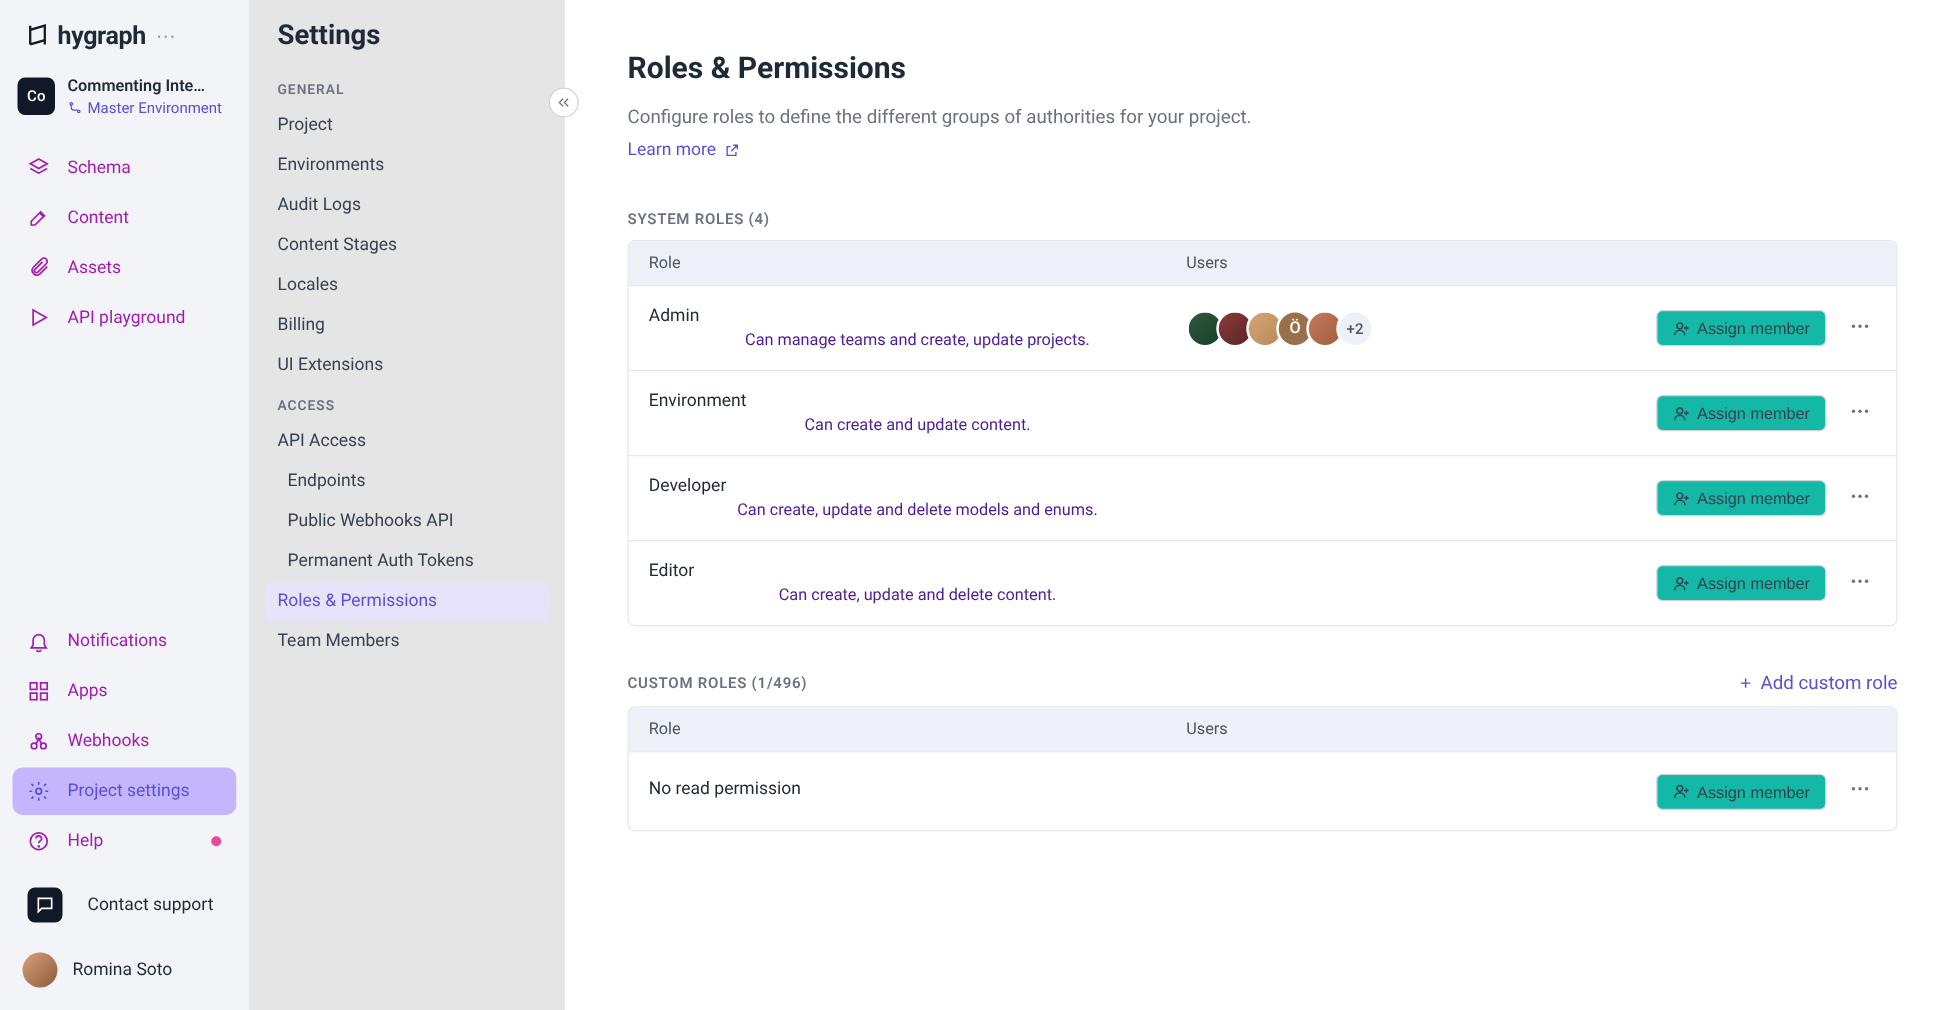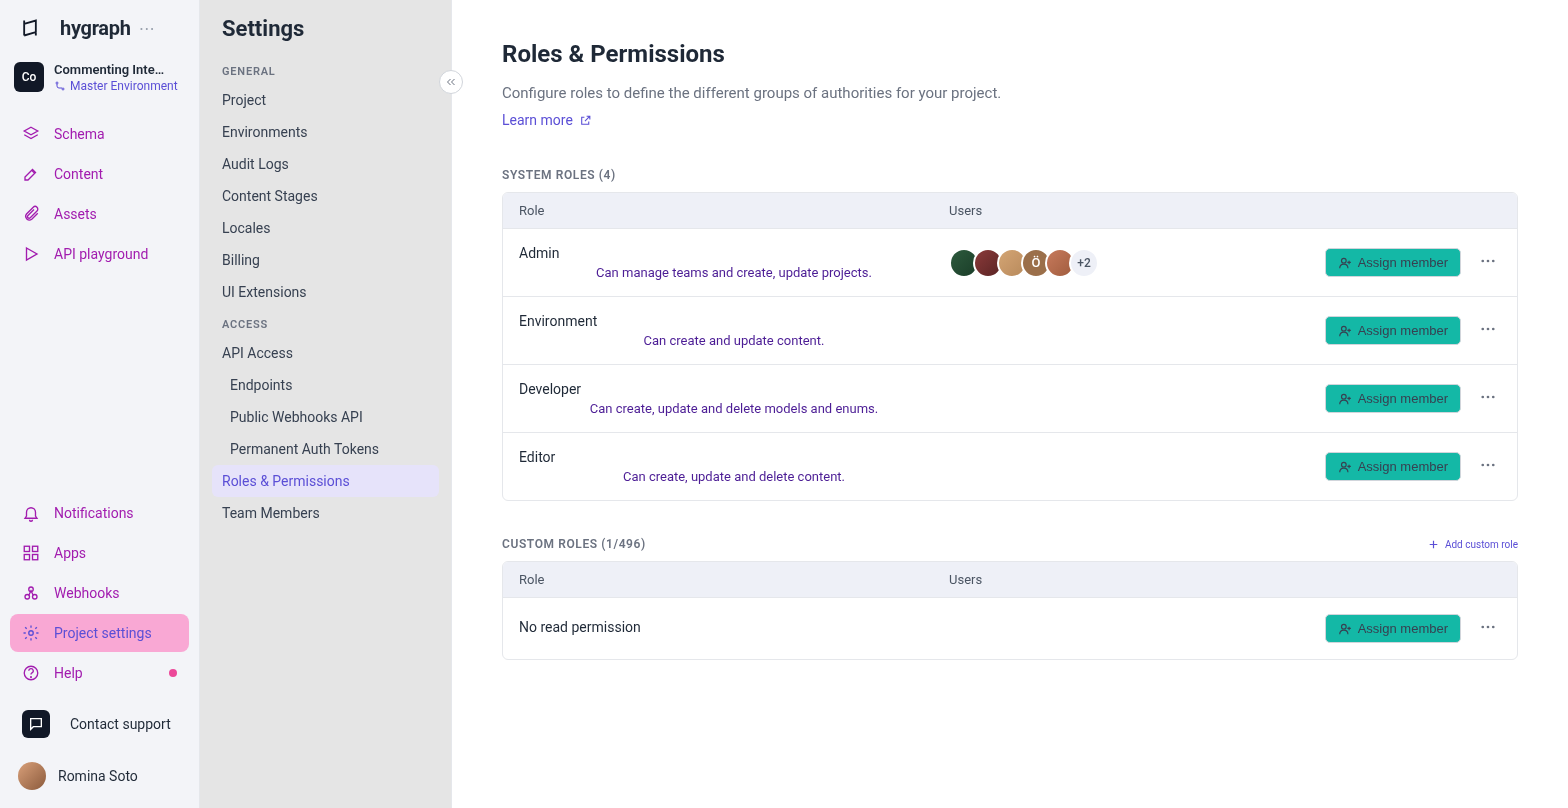--- a/index.html
+++ b/index.html
@@ -2,33 +2,33 @@
 <html><head>
 <meta charset="utf-8">
 <style>
 * { box-sizing: border-box; margin: 0; padding: 0; }
 body { font-family: -apple-system, BlinkMacSystemFont, "Segoe UI", Roboto, sans-serif; font-size: 14px; color: #1F2937; background: #fff; }
 .app { display: flex; height: 808px; width: 1568px; }
 
 
 .sidebar-main { width: 200px; background: #F3F4F8; display: flex; flex-direction: column; border-right: 1px solid #E5E7EB; }
 .logo-row { display: flex; align-items: center; padding: 16px 20px 12px; gap: 8px; }
-.logo { font-weight: 700; font-size: 20px; letter-spacing: -0.3px; display: flex; align-items: center; gap: 20px; }
+.logo { font-weight: 700; font-size: 20px; letter-spacing: -0.3px; display: flex; align-items: center; gap: 6px; }
 .logo-mark { width: 20px; height: 20px; }
 .logo-dots { color: #9CA3AF; font-size: 16px; cursor: pointer; }
 
 .project-block { display: flex; align-items: flex-start; gap: 10px; padding: 10px 14px 14px; }
 .project-avatar { width: 30px; height: 30px; background: #111827; color: #fff; font-size: 12px; display: flex; align-items: center; justify-content: center; border-radius: 6px; font-weight: 500; flex-shrink: 0; }
 .project-meta { display: flex; flex-direction: column; gap: 2px; min-width: 0; }
 .project-name { font-weight: 600; font-size: 13px; white-space: nowrap; overflow: hidden; text-overflow: ellipsis; }
 .project-env { color: #5B4FD6; font-size: 12px; display: flex; align-items: center; gap: 4px; }
 
 .nav-group { padding: 8px 10px; display: flex; flex-direction: column; gap: 2px; }
 .nav-item { display: flex; align-items: center; gap: 14px; padding: 10px 12px; border-radius: 8px; color: #a21caf; cursor: pointer; font-size: 14px; position: relative; }
-.nav-item.active { background: #f9a8d4; color: #5B4FD6; }
+.nav-item.active { background: #c4b5fd; color: #5B4FD6; }
 .nav-item .icon { width: 18px; height: 18px; flex-shrink: 0; display: flex; align-items: center; justify-content: center; }
 .nav-item svg { stroke: currentColor; }
 .nav-item .dot { width: 8px; height: 8px; background: #EC4899; border-radius: 50%; margin-left: auto; }
 
 .sidebar-bottom { margin-top: auto; padding-bottom: 10px; }
 .support-item { display: flex; align-items: center; gap: 20px; padding: 10px 12px; margin: 0 10px 6px; border-radius: 8px; cursor: pointer; }
 .support-avatar { width: 28px; height: 28px; background: #111827; color: #fff; border-radius: 6px; display: flex; align-items: center; justify-content: center; }
 .user-row { display: flex; align-items: center; gap: 12px; padding: 8px 18px; cursor: pointer; }
 .user-avatar { width: 28px; height: 28px; border-radius: 50%; background: linear-gradient(135deg,#d9a07a,#8b5a3c); }
 
@@ -42,21 +42,21 @@
 .collapse-btn { position: absolute; top: 70px; right: -12px; width: 24px; height: 24px; border-radius: 50%; background: #fff; border: 1px solid #D1D5DB; display: flex; align-items: center; justify-content: center; cursor: pointer; }
 
 
 .main { flex: 1; padding: 40px 50px; overflow: auto; }
 .page-title { font-size: 24px; font-weight: 700; margin-bottom: 16px; }
 .page-desc { color: #6B7280; font-size: 15px; margin-bottom: 10px; }
 .learn-more { color: #5B4FD6; font-size: 14px; display: inline-flex; align-items: center; gap: 6px; text-decoration: none; cursor: pointer; margin-bottom: 28px; }
 
 .table-section-header { display: flex; align-items: center; justify-content: space-between; margin-top: 12px; margin-bottom: 10px; }
 .table-section-label { font-size: 12px; font-weight: 600; letter-spacing: 0.6px; color: #6B7280; }
-.add-link { color: #5B4FD6; font-size: 10px; display: inline-flex; align-items: center; gap: 5px; cursor: pointer; }
+.add-link { color: #5B4FD6; font-size: 15px; display: inline-flex; align-items: center; gap: 5px; cursor: pointer; }
 
 .roles-table { border: 1px solid #E5E7EB; border-radius: 6px; overflow: hidden; margin-bottom: 36px; }
 .roles-head { display: flex; background: #EEF0F7; padding: 10px 16px; font-size: 13px; color: #4B5563; }
 .col-role { flex: 0 0 430px; }
 .col-users { flex: 1; }
 .col-actions { flex: 0 0 200px; }
 
 .role-row { display: flex; align-items: center; padding: 16px; border-top: 1px solid #E5E7EB; }
 .roles-table .role-row:first-of-type { border-top: none; }
 .role-info { flex: 0 0 430px; }

